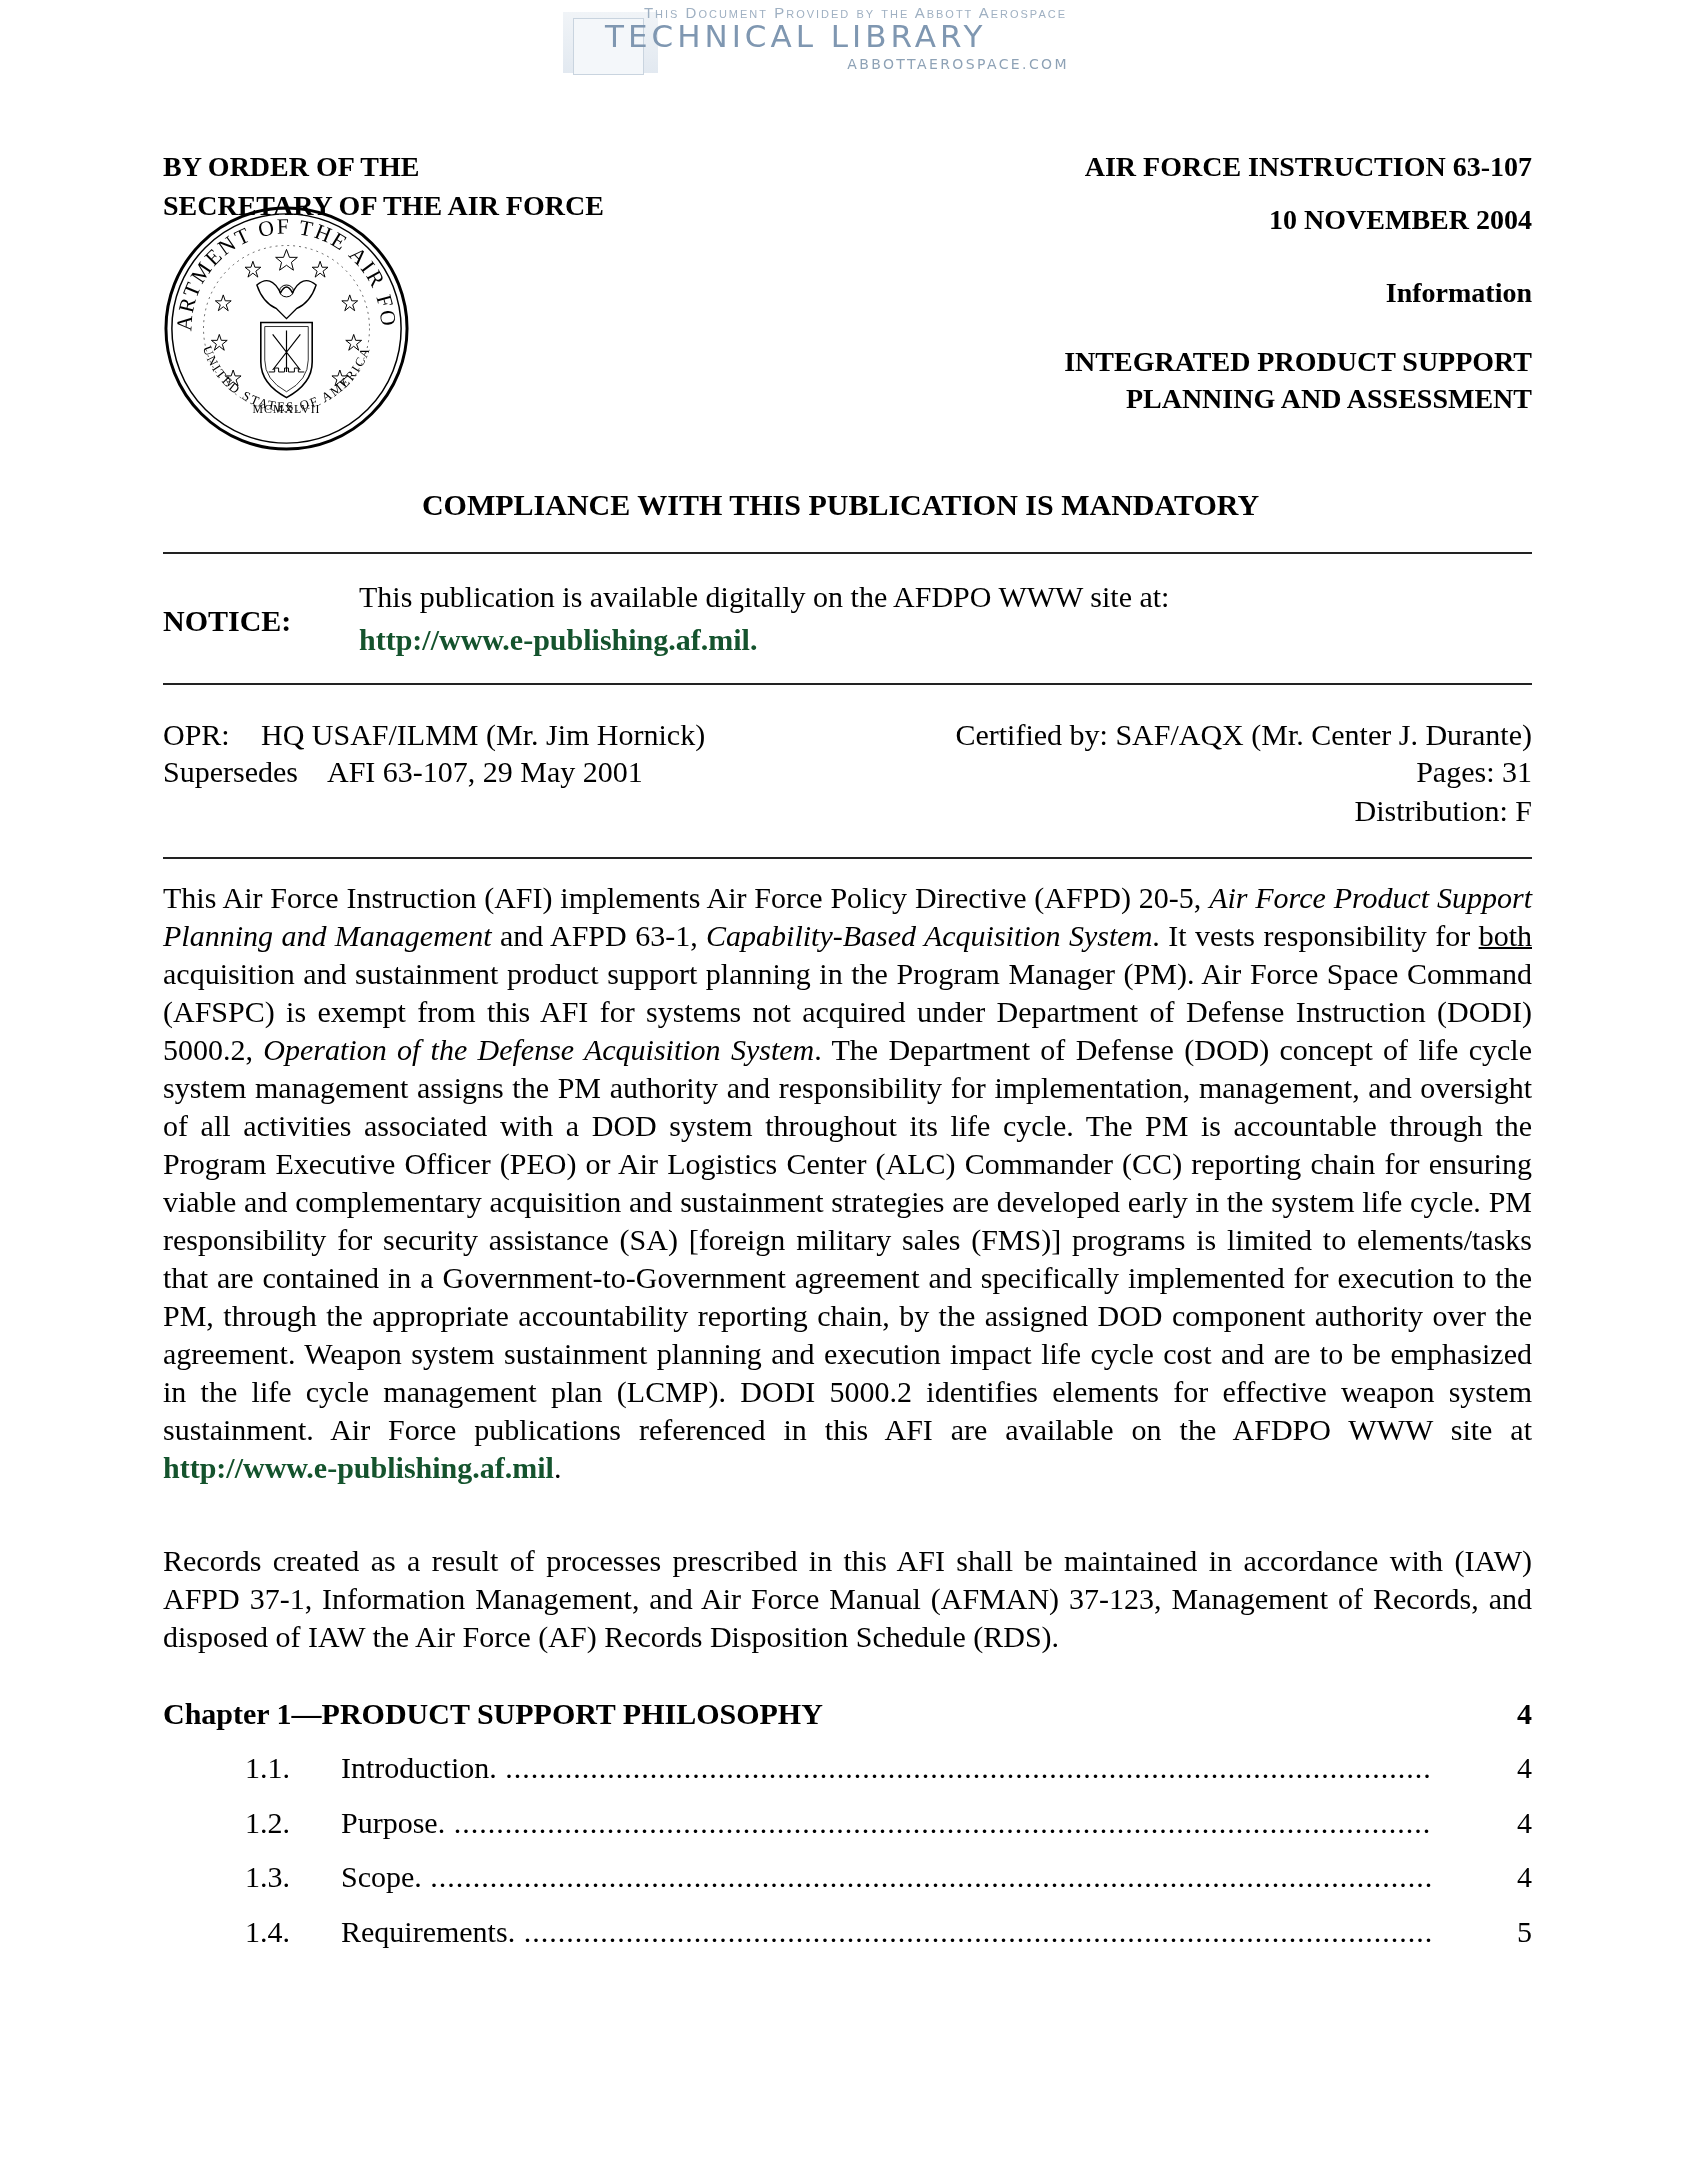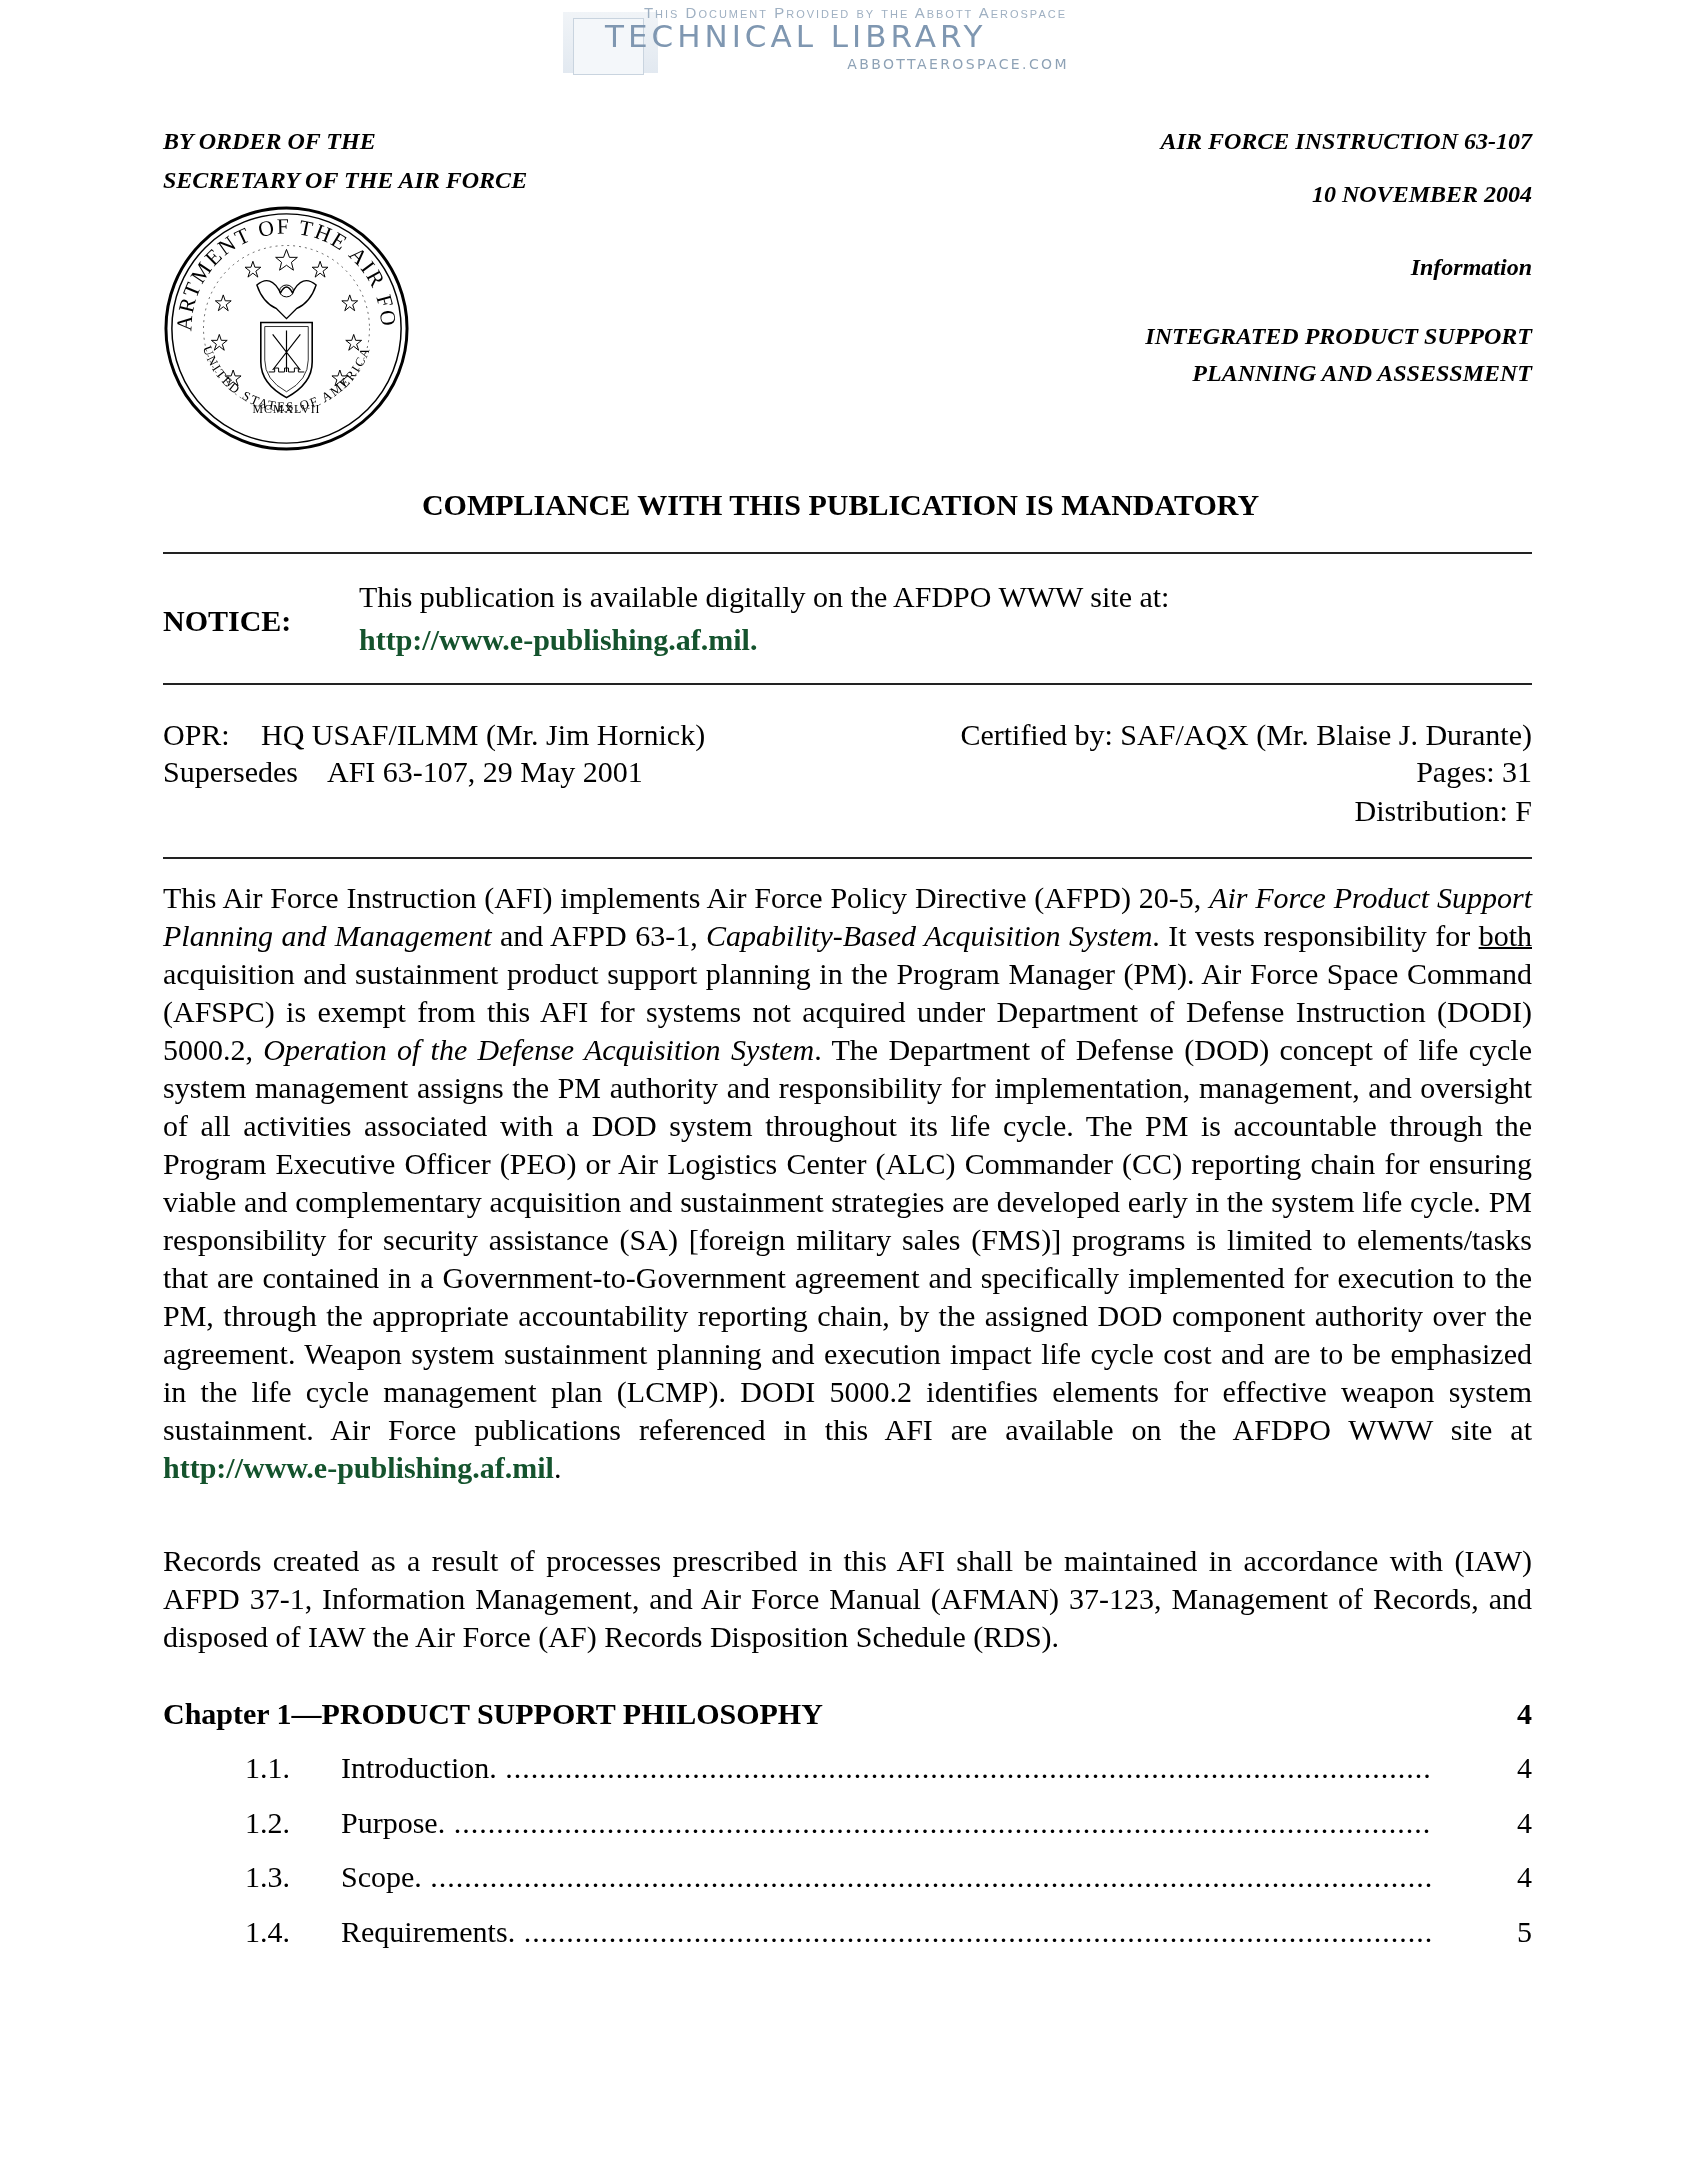--- a/index.html
+++ b/index.html
@@ -11,21 +11,21 @@
   .wm-frame { position:absolute; left:0; top:8px; width:95px; height:61px;
               background:linear-gradient(180deg,#eef2f6 0%,#dde5ee 100%); opacity:0.85; }
   .wm-frame2 { position:absolute; left:10px; top:14px; width:69px; height:55px;
                border:1px solid #c9d4df; background:#f4f7fa; }
   .wm-top { position:absolute; right:6px; top:0; font-family:"Liberation Sans", sans-serif;
             font-size:15px; letter-spacing:2px; color:#9fb0c2; font-variant:small-caps; white-space:nowrap; }
   .wm-mid { position:absolute; left:42px; top:14px; font-family:"DejaVu Sans", sans-serif;
             font-size:31px; letter-spacing:4px; color:#7f97b1; white-space:nowrap; }
   .wm-bot { position:absolute; right:4px; top:52px; font-family:"DejaVu Sans", sans-serif;
             font-size:14px; letter-spacing:2.4px; color:#8ea2b6; white-space:nowrap; }
-  .hdr { font-weight:bold; font-style:italic; font-size:24px; line-height:39px; white-space:nowrap; }
+  .hdr { font-weight:bold; font-size:28px; line-height:39px; white-space:nowrap;margin-top:25px; }
   .hdr-left { left:163px; top:122px; }
   .hdr-right { right:149px; text-align:right; }
   .seal { left:162px; top:204px; width:249px; height:249px; }
   .compliance { left:0; width:1681px; top:488px; text-align:center; font-weight:bold; font-size:30px; white-space:nowrap; }
   .rule { left:163px; width:1369px; height:0; border-top:2px solid #222; }
   .txt { font-size:30px; line-height:38px; white-space:nowrap; }
   .link { color:#14532d; font-weight:bold; text-decoration:none; }
   .para { left:163px; width:1369px; font-size:30px; line-height:38px; text-align:justify; }
   .para p { margin:0; }
   .toc-row { left:163px; width:1369px; height:40px; font-size:30px; line-height:40px; white-space:nowrap; }
@@ -99,21 +99,21 @@
 <div class="abs compliance">COMPLIANCE WITH THIS PUBLICATION IS MANDATORY</div>
 <div class="abs rule" style="top:552px;"></div>
 
 <div class="abs txt" style="left:163px; top:578px; font-weight:bold;margin-top:24px;">NOTICE:</div>
 <div class="abs txt" style="left:359px; top:578px;">This publication is available digitally on the AFDPO WWW site at:</div>
 <a class="abs txt link" style="left:359px; top:621px;" href="#">http://www.e-publishing.af.mil.</a>
 <div class="abs rule" style="top:683px;"></div>
 
 <div class="abs txt" style="left:163px; top:716px;">OPR:</div>
 <div class="abs txt" style="left:261px; top:716px;">HQ USAF/ILMM  (Mr. Jim Hornick)</div>
-<div class="abs txt" style="right:149px; top:716px; text-align:right;">Certified by:  SAF/AQX  (Mr. Blaise J. Durante)</div>
+<div class="abs txt" style="right:149px; top:716px; text-align:right;">Certified by:  SAF/AQX  (Mr. Center J. Durante)</div>
 <div class="abs txt" style="left:163px; top:753px;">Supersedes</div>
 <div class="abs txt" style="left:327px; top:753px;">AFI 63-107, 29 May 2001</div>
 <div class="abs txt" style="right:149px; top:753px; text-align:center;">Pages:  31</div>
 <div class="abs txt" style="right:149px; top:792px; text-align:right;">Distribution:  F</div>
 <div class="abs rule" style="top:857px;"></div>
 
 <div class="abs para" style="top:879px;">
   <p><span>This Air Force Instruction (AFI) implements Air Force Policy Directive (AFPD) 20-5, </span><i>Air Force Product Support Planning and Management</i><span> and AFPD 63-1, </span><i>Capability-Based Acquisition System</i><span>. It vests responsibility for </span><u>both</u><span> acquisition and sustainment product support planning in the Program Manager (PM). Air Force Space Command (AFSPC) is exempt from this AFI for systems not acquired under Department of Defense Instruction (DODI) 5000.2, </span><i>Operation of the Defense Acquisition System</i><span>. The Department of Defense (DOD) concept of life cycle system management assigns the PM authority and responsibility for implementation, management, and oversight of all activities associated with a DOD system throughout its life cycle. The PM is accountable through the Program Executive Officer (PEO) or Air Logistics Center (ALC) Commander (CC) reporting chain for ensuring viable and complementary acquisition and sustainment strategies are developed early in the system life cycle. PM responsibility for security assistance (SA) [foreign military sales (FMS)] programs is limited to elements/tasks that are contained in a Government-to-Government agreement and specifically implemented for execution to the PM, through the appropriate accountability reporting chain, by the assigned DOD component authority over the agreement. Weapon system sustainment planning and execution impact life cycle cost and are to be emphasized in the life cycle management plan (LCMP). DODI 5000.2 identifies elements for effective weapon system sustainment.  Air Force publications referenced in this AFI are available on the AFDPO WWW site at </span><a class="link" href="#">http://www.e-publishing.af.mil</a><span>.</span></p>
 </div>
 <div class="abs para" style="top:1542px;">

